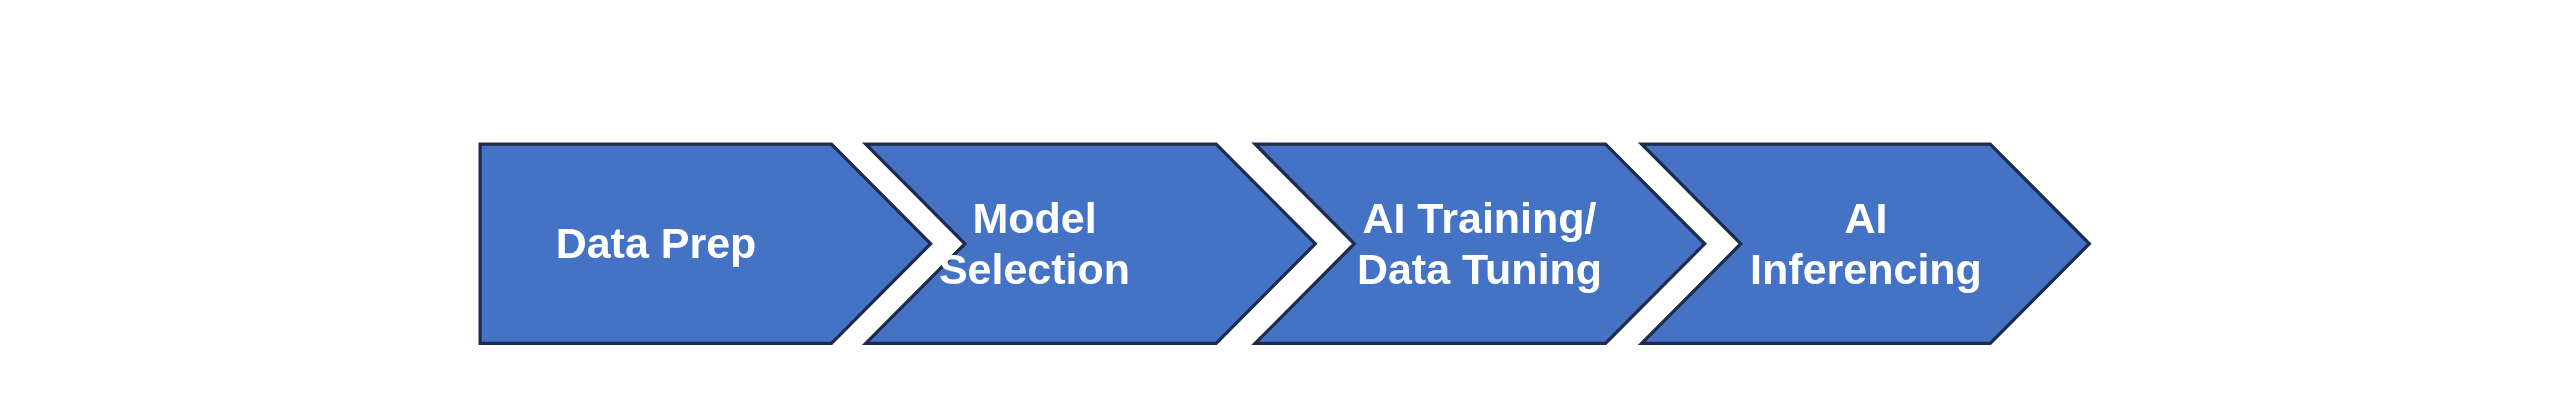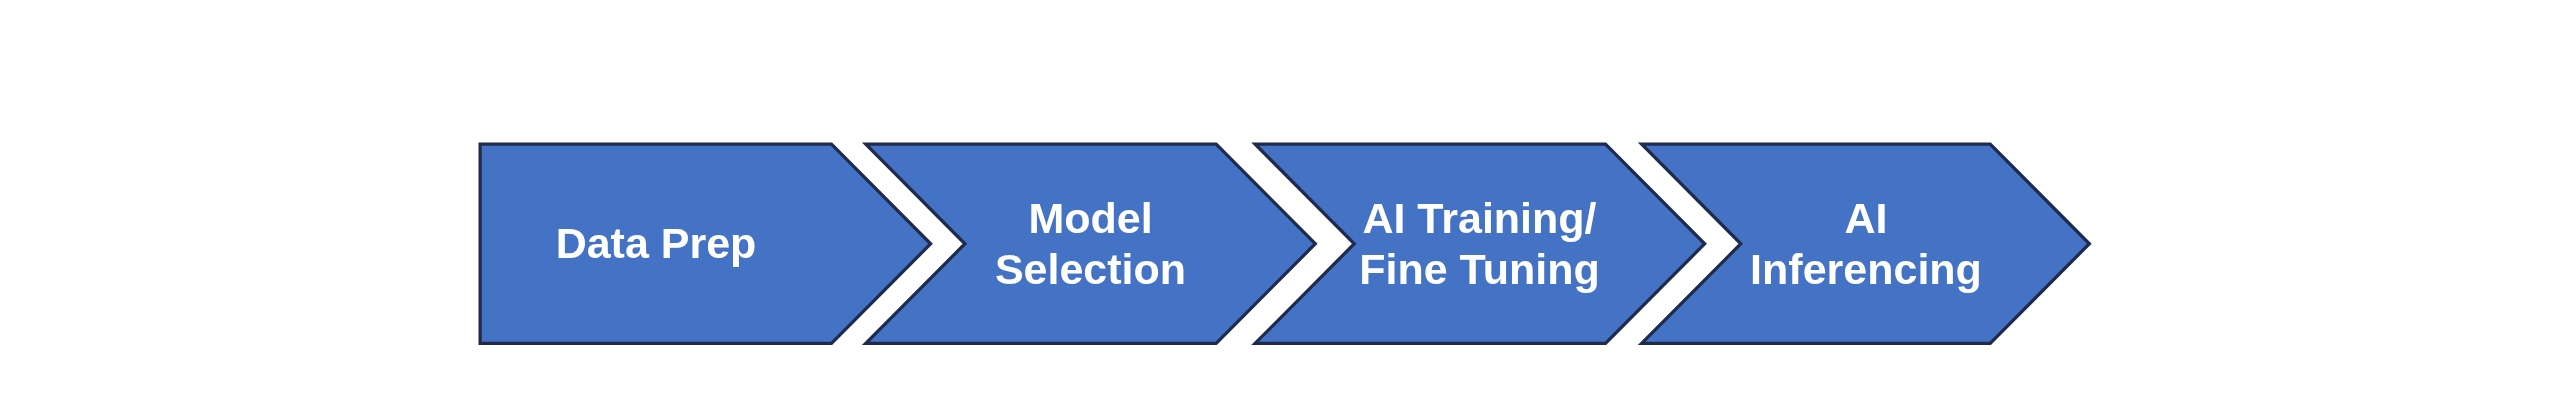--- a/index.html
+++ b/index.html
@@ -41,21 +41,21 @@
     align-items: center;
     justify-content: center;
     text-align: center;
     color: var(--label-text);
     font-size: 43px;
     line-height: 51px;
     font-weight: 700;
     white-space: pre-line;
   }
   .label-1 { left: 480px;  width: 352px; }
-  .label-2 { left: 965px; width: 251px; }
+  .label-2 { left: 909px; width: 251px; }
   .label-3 { left: 1354px; width: 251px; }
   .label-4 { left: 1741px; width: 250px; }
 </style>
 </head>
 <body>
 
 <div class="canvas">
 
   <svg class="flow-svg" width="2576" height="419" viewBox="0 0 2777 452" aria-hidden="true">
     <path class="chevron" d="M 517,108 L 896,108 L 1003,215.5 L 896,323 L 517,323 Z"></path>
@@ -63,19 +63,19 @@
     <path class="chevron" d="M 1353,108 L 1731,108 L 1838,215.5 L 1731,323 L 1353,323 L 1460,215.5 Z"></path>
     <path class="chevron" d="M 1770,108 L 2146,108 L 2253,215.5 L 2146,323 L 1770,323 L 1877,215.5 Z"></path>
   </svg>
 
   <div class="step-label label-1">Data Prep</div>
 
   <div class="step-label label-2">Model
 Selection</div>
 
   <div class="step-label label-3">AI Training/
-Fine Tuning</div>
+Data Tuning</div>
 
   <div class="step-label label-4">AI
 Inferencing</div>
 
 </div>
 
 
 </body></html>

